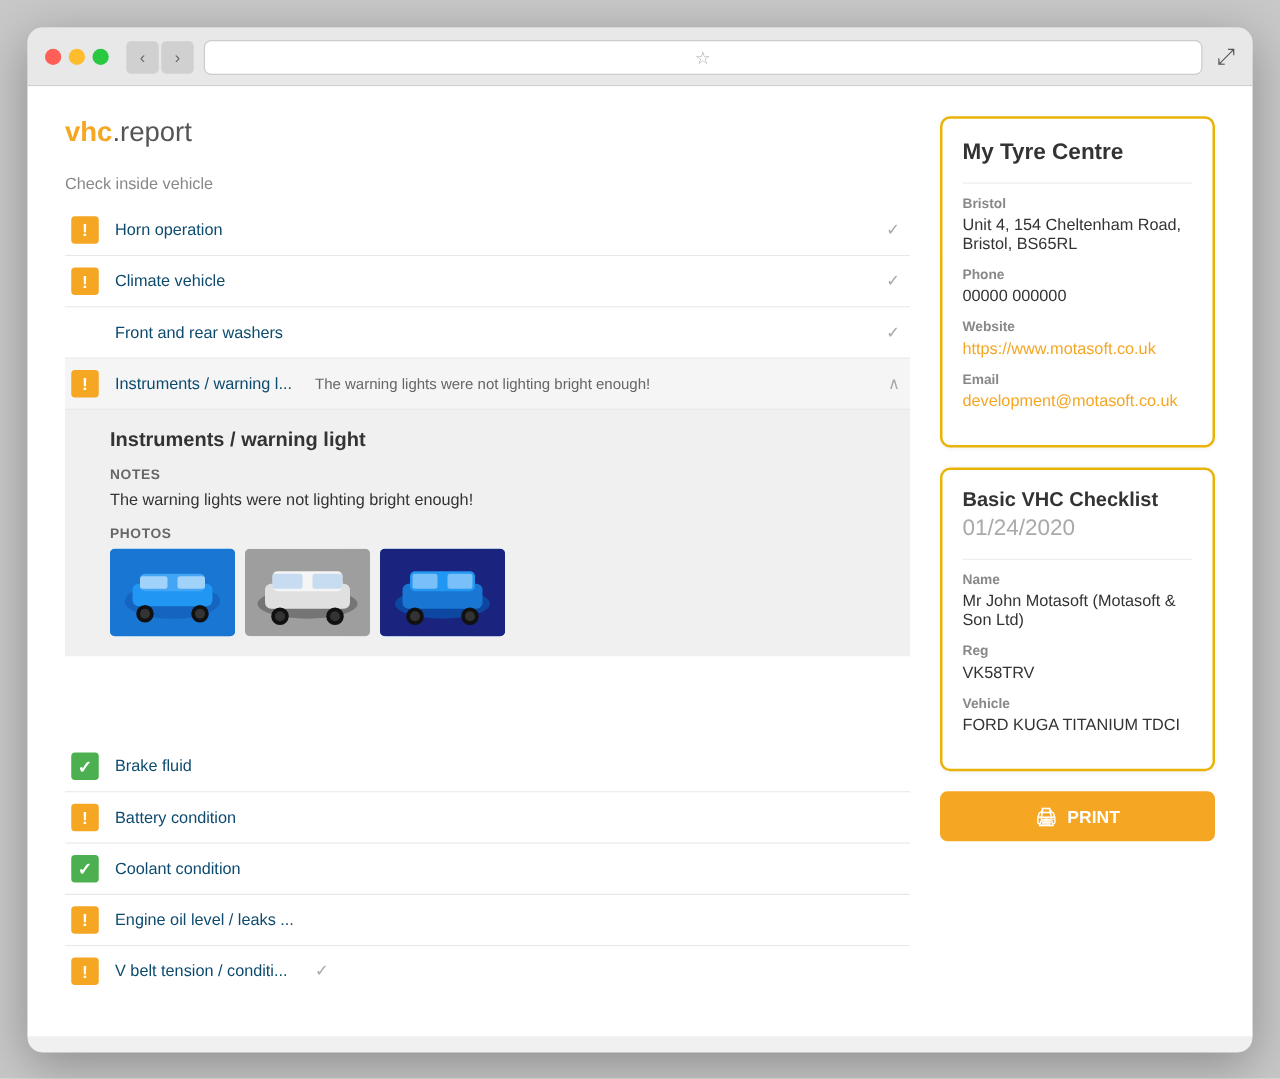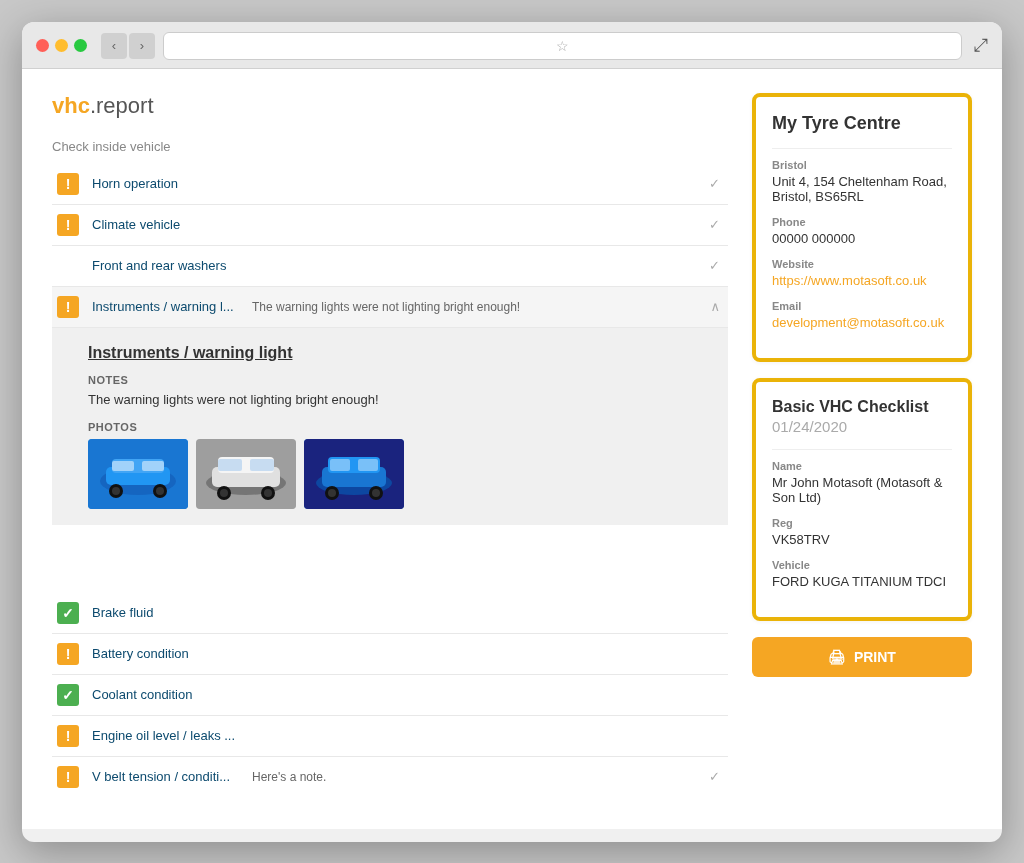--- a/index.html
+++ b/index.html
@@ -153,21 +153,20 @@
     }
     .expanded-panel {
       background: #f0f0f0;
       padding: 16px 16px 16px 36px;
       margin-bottom: 4px;
     }
     .expanded-panel h3 {
       font-size: 16px;
       color: #333;
       margin-bottom: 12px;
-      text-decoration: underline;
     }
     .notes-label, .photos-label {
       font-size: 11px;
       font-weight: 700;
       color: #666;
       letter-spacing: 0.5px;
       margin-bottom: 6px;
     }
     .notes-text {
       font-size: 13px;
@@ -190,21 +189,21 @@
     .car-white { background: linear-gradient(135deg, #e0e0e0 40%, #bdbdbd 100%); }
     .car-blue2 { background: linear-gradient(135deg, #1976D2 40%, #0D47A1 100%); }
 
     .section-gap { margin-bottom: 24px; }
     .sidebar {
       width: 220px;
       flex-shrink: 0;
     }
     .sidebar-card {
       background: white;
-      border: 4px solid #eab308;
+      border: 2px solid #eab308;
       border-radius: 8px;
       padding: 16px;
       margin-bottom: 16px;
       box-shadow: 0 1px 4px rgba(0,0,0,0.05);
     }
     .sidebar-card h2 {
       font-size: 18px;
       color: #333;
       margin-bottom: 14px;
       font-weight: 600;
@@ -220,21 +219,21 @@
       font-size: 13px;
       color: #333;
       margin-bottom: 12px;
     }
     .info-link {
       font-size: 13px;
       color: #f5a623;
       margin-bottom: 12px;
     }
     .checklist-title { font-size: 16px; font-weight: 600; color: #333; margin-bottom: 2px; }
-    .checklist-date { font-size: 15px; color: #aaa; margin-bottom: 14px; }
+    .checklist-date { font-size: 18px; color: #aaa; margin-bottom: 14px; }
     .print-btn {
       width: 100%;
       background: #f5a623;
       color: white;
       border: none;
       border-radius: 6px;
       padding: 12px;
       font-size: 14px;
       font-weight: 600;
       cursor: pointer;
@@ -406,21 +405,20 @@
           <div class="check-label">Engine oil level / leaks ...</div>
           <div class="check-note"></div>
           <div class="check-chevron"></div>
         </div>
 
         <div class="check-row">
           <div class="check-badge">
             <div class="badge-warning">!</div>
           </div>
           <div class="check-label">V belt tension / conditi...</div>
-          <div class="check-note">Here's a note.</div>
           <div class="check-chevron">✓</div>
         </div>
       </div>
     </div>
 
     <div class="sidebar">
 
       <div class="sidebar-card">
         <h2>My Tyre Centre</h2>
         <hr class="divider">

